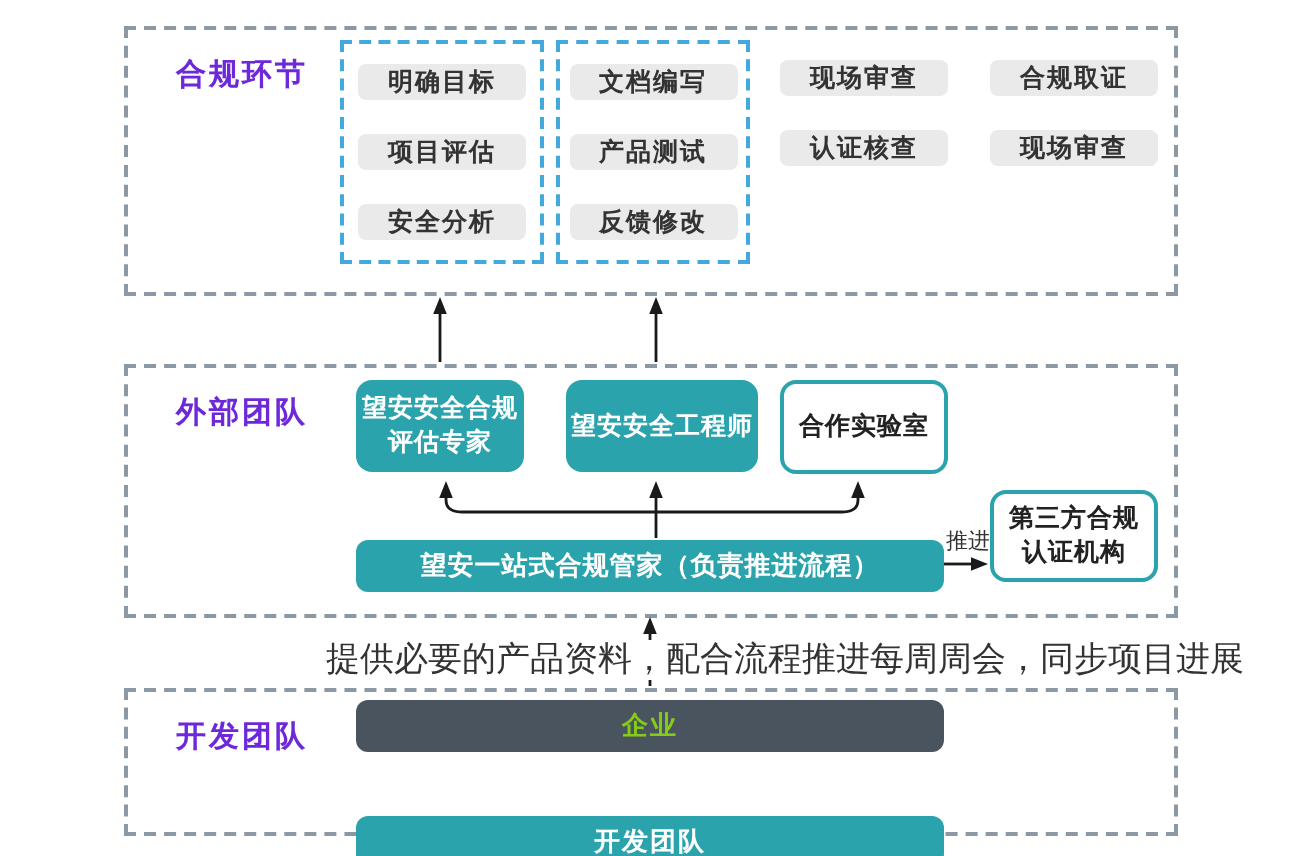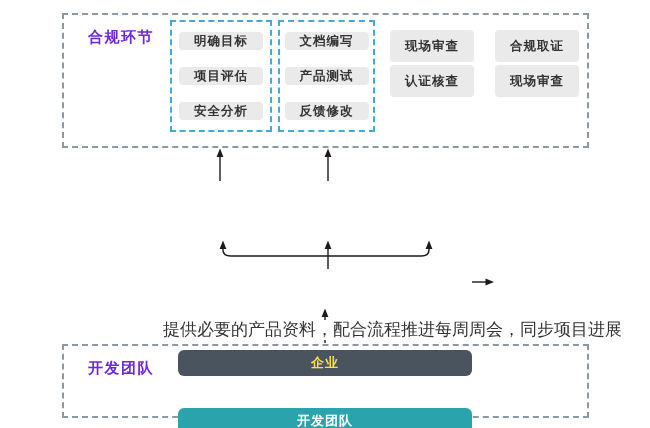--- a/index.html
+++ b/index.html
@@ -16,21 +16,21 @@
     position:absolute;left:24px;top:13px;font-size:15px;font-weight:700;
     color:#6d28d9;letter-spacing:1.5px;white-space:nowrap;
   }
   .group{
     position:absolute;top:5px;height:112px;border:2px dashed var(--inner-dash);
     display:flex;flex-direction:column;align-items:center;gap:17px;padding-top:10px;
   }
   .group1{left:106px;width:102px;}
   .group2{left:214px;width:97px;}
   .btn{
-    width:84px;height:32px;flex:0 0 18px;background:var(--btn-bg);border-radius:4px;
+    width:84px;height:18px;flex:0 0 18px;background:var(--btn-bg);border-radius:4px;
     color:#333;font-size:12.5px;font-weight:600;letter-spacing:1px;
     display:flex;align-items:center;justify-content:center;white-space:nowrap;
   }
   .btn.abs{position:absolute;}
   .b31{left:326px;top:15px;} .b32{left:326px;top:50px;}
   .b41{left:431px;top:15px;} .b42{left:431px;top:50px;}
   .node{
     position:absolute;background:var(--teal);color:#fff;border-radius:8px;
     display:flex;flex-direction:column;align-items:center;justify-content:center;
     font-size:12.5px;font-weight:700;line-height:1.35;letter-spacing:0.5px;text-align:center;
@@ -44,21 +44,21 @@
     background:var(--teal);color:#fff;border-radius:6px;font-size:13px;font-weight:700;
     letter-spacing:0.5px;display:flex;align-items:center;justify-content:center;
   }
   .third{left:431px;top:61px;width:84px;height:46px;}
   .push-label{
     position:absolute;left:407px;top:79px;width:26px;text-align:center;
     font-size:11px;color:#333;font-weight:500;
   }
   .enterprise{
     position:absolute;left:114px;top:4px;width:294px;height:26px;background:var(--dark);
-    color:#fde047;border-radius:6px;font-size:13px;font-weight:700;letter-spacing:1px;
+    color:#84cc16;border-radius:6px;font-size:13px;font-weight:700;letter-spacing:1px;
     display:flex;align-items:center;justify-content:center;
   }
   .dev{
     position:absolute;left:114px;top:38px;width:294px;height:25px;background:var(--teal);
     color:#fff;border-radius:6px;font-size:13px;font-weight:700;letter-spacing:1px;
     display:flex;align-items:center;justify-content:center;margin-top:24px;
   }
   .overlay{position:absolute;left:0;top:0;width:650px;height:428px;pointer-events:none;z-index:3;}
   .bridge-note{
     position:absolute;left:163px;top:320px;width:324px;z-index:4;background:#fff;
@@ -85,20 +85,45 @@
       <div class="btn">项目评估</div>
       <div class="btn">安全分析</div>
     </div>
 
     <div class="btn abs b31">现场审查</div>
     <div class="btn abs b41">合规取证</div>
     <div class="btn abs b32">认证核查</div>
     <div class="btn abs b42">现场审查</div>
   </section>
 
+  <section class="sec sec-mid">
+    <div class="sec-label">外部团队</div>
+
+    <div class="node expert">
+      <span>望安安全合规</span>
+      <span>评估专家</span>
+    </div>
+
+    <div class="node engineer">
+      <span>望安安全工程师</span>
+    </div>
+
+    <div class="node outline lab">
+      <span>合作实验室</span>
+    </div>
+
+    <div class="manager">望安一站式合规管家（负责推进流程）</div>
+
+    <div class="push-label">推进</div>
+
+    <div class="node outline third">
+      <span>第三方合规</span>
+      <span>认证机构</span>
+    </div>
+  </section>
 
   <section class="sec sec-bottom">
     <div class="sec-label">开发团队</div>
     <div class="enterprise">企业</div>
     <div class="dev">开发团队</div>
   </section>
 
   <svg class="overlay" viewBox="0 0 650 428" xmlns="http://www.w3.org/2000/svg">
     <g stroke="#1a1a1a" stroke-width="1.4" fill="none">
 

